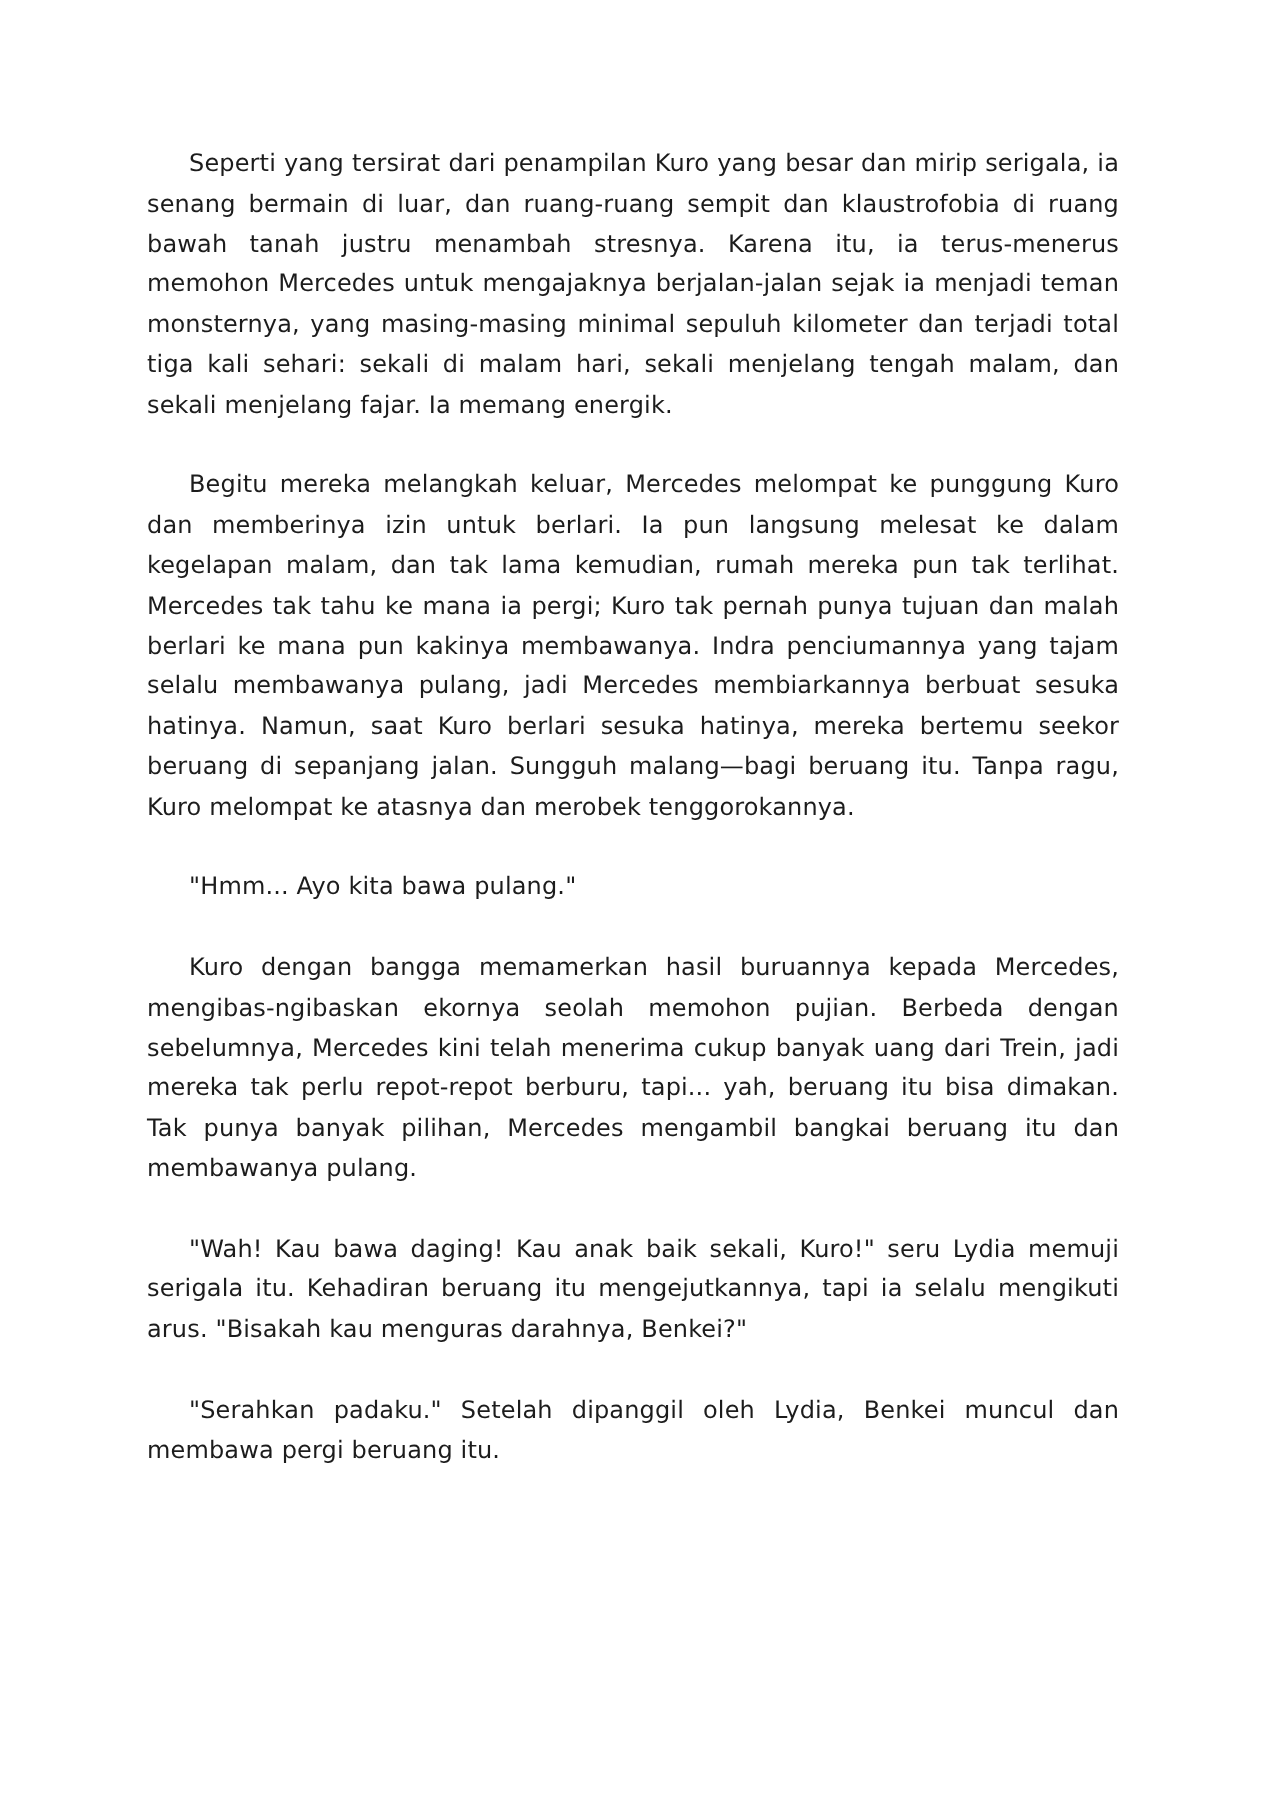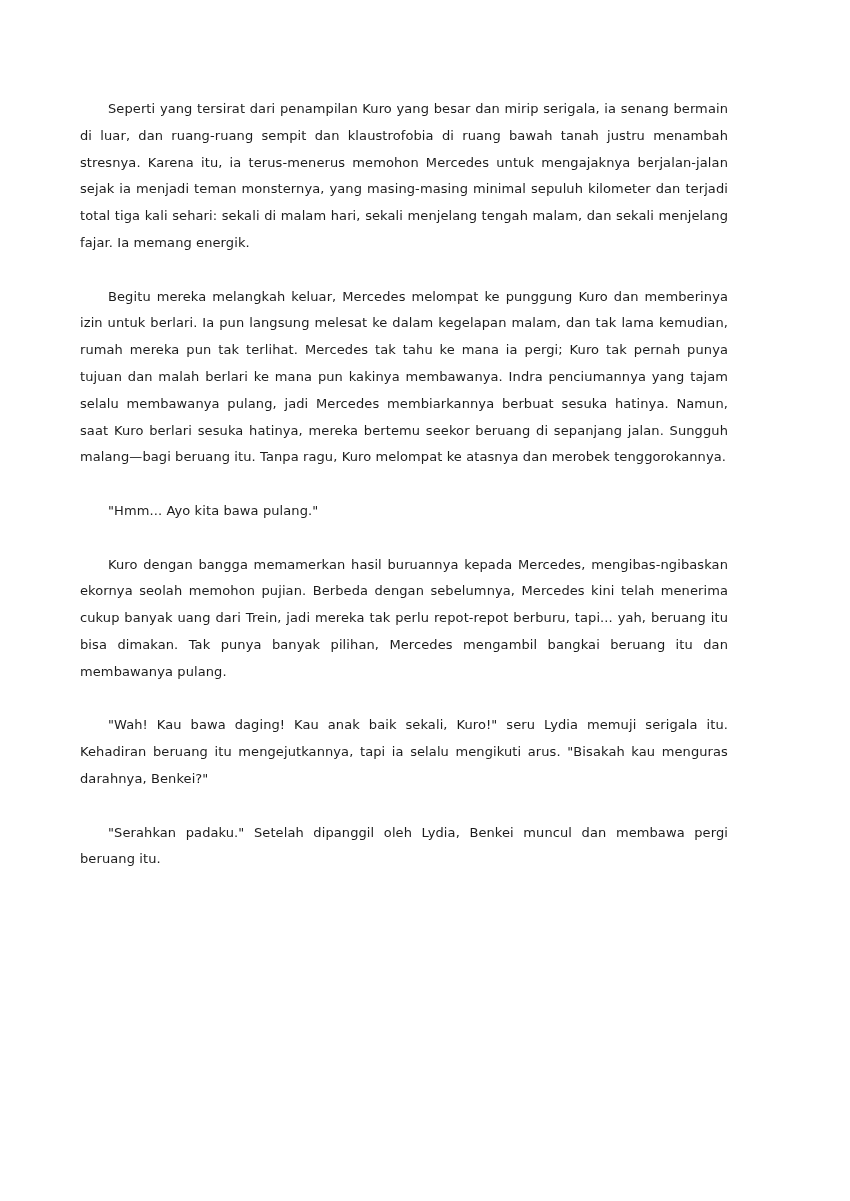--- a/index.html
+++ b/index.html
@@ -10,25 +10,25 @@
   .page {
     position: relative;
     width: 850px;
     height: 1201px;
     background: #ffffff;
     overflow: hidden;
     box-sizing: border-box;
   }
   .content {
     position: absolute;
-    left: 80px;
+    left: 98px;
     top: 96px;
     width: 648px;
     font-family: "DejaVu Sans", "Liberation Sans", sans-serif;
-    font-size: 13px;
+    font-size: 16px;
     line-height: 26.8px;
     color: #1c1c1c;
   }
   .content p {
     margin: 0 0 26.8px 0;
     text-align: justify;
     text-indent: 28px;
     text-justify: inter-word;
     letter-spacing: 0.1px;
   }

